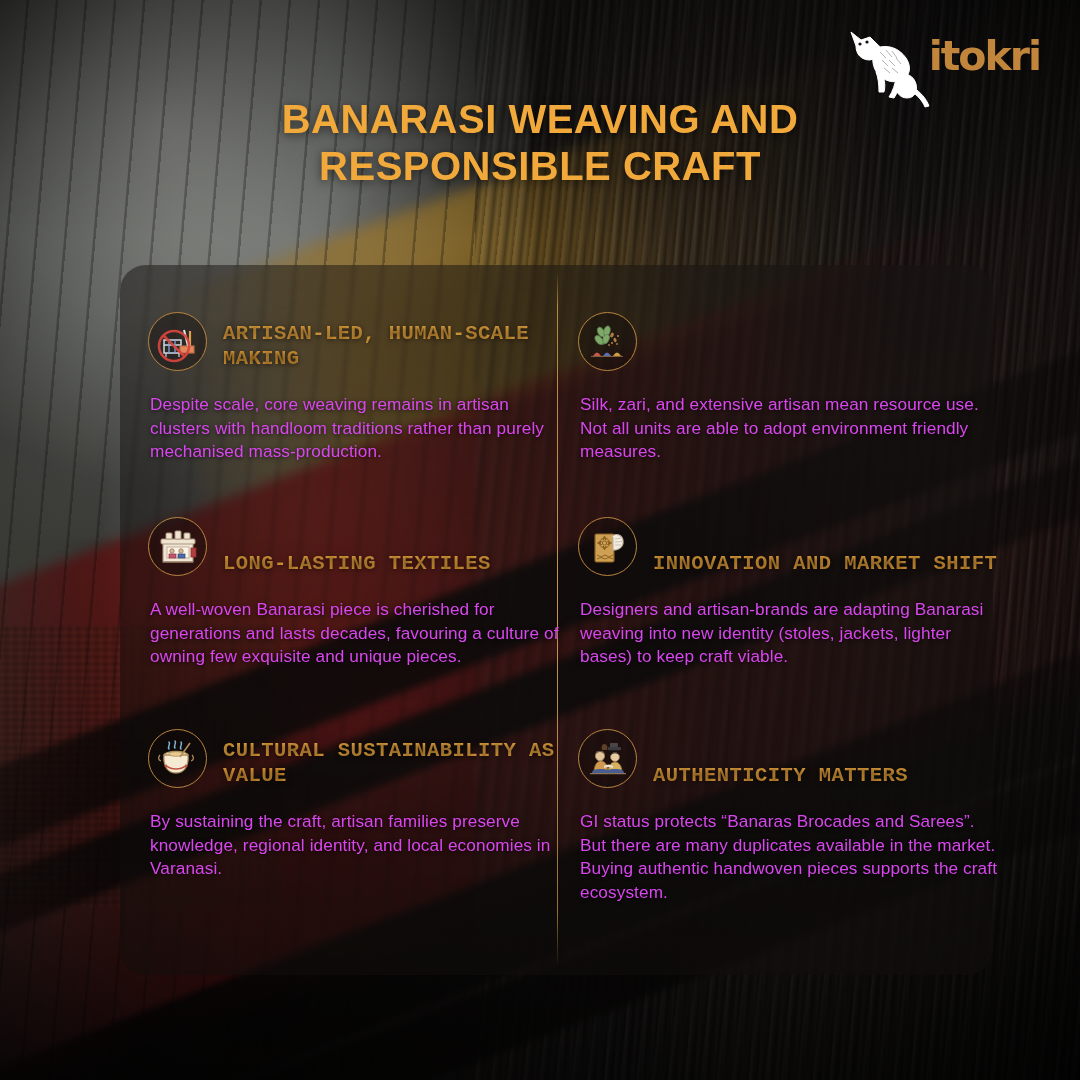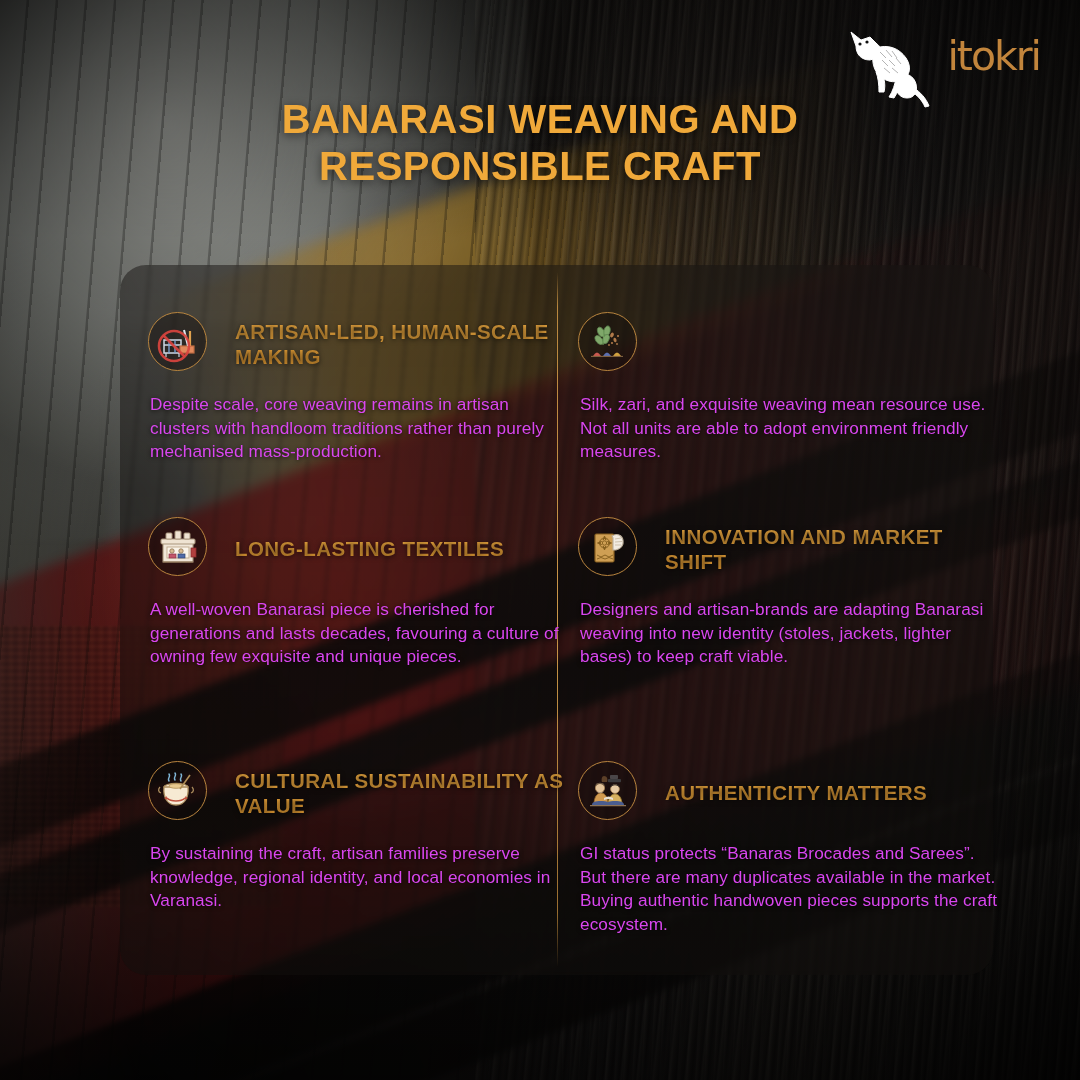--- a/index.html
+++ b/index.html
@@ -123,21 +123,21 @@
       radial-gradient(ellipse at 50% 48%, rgba(0,0,0,0) 36%, rgba(0,0,0,0.45) 82%, rgba(0,0,0,0.72) 100%),
       linear-gradient(180deg, rgba(0,0,0,0.30) 0%, rgba(0,0,0,0.05) 22%, rgba(0,0,0,0.10) 70%, rgba(0,0,0,0.55) 100%);
   }
 
   
   .header { position:absolute; top:0; left:0; width:1080px; height:265px; z-index:5; }
 
   .brand { position:absolute; right:40px; top:36px; display:flex; align-items:flex-start; gap:10px; }
   .brand-logo {
     font-family:"DejaVu Sans", sans-serif;
-    font-size:41px; font-weight:400; letter-spacing:-2px;
+    font-size:41px; font-weight:700; letter-spacing:-2px;
     color:#c2853c; line-height:1; text-transform:lowercase;
   }
   .brand-cat { position:absolute; right:148px; top:18px; width:96px; height:90px; }
 
   .title {
     position:absolute; left:0; right:0; top:96px;
     text-align:center;
     color:#f0a93a;
     font-size:40px; font-weight:700; line-height:1.17;
     letter-spacing:0.5px;
@@ -162,23 +162,23 @@
   }
 
   
   .grid { position:absolute; left:120px; top:265px; width:873px; height:710px; z-index:8; }
 
   .card { position:absolute; }
   .card.col-l { left:28px;  width:420px; }
   .card.col-r { left:458px; width:425px; }
   .card.row1 { top:45px; }
   .card.row2 { top:250px; }
-  .card.row3 { top:462px;margin-top:32px; }
-
-  .card-head { display:flex; align-items:center; gap:28px; }
+  .card.row3 { top:462px; }
+
+  .card-head { display:flex; align-items:flex-end; gap:16px;font-family:Liberation Mono, monospace; }
 
   .icon-badge {
     flex:0 0 auto;
     width:59px; height:59px; border-radius:50%;
     border:1.4px solid #b9853f;
     background:rgba(14,10,9,0.40);
     display:flex; align-items:center; justify-content:center;
     overflow:hidden;
     margin-top:2px;
   }
@@ -301,21 +301,21 @@
             <circle cx="33" cy="26" r="0.9"></circle>
               <circle cx="25" cy="27" r="0.9"></circle>
           </g>
           <path d="M9 38 Q13 31 17 38 Z" fill="#c9584f"></path>
           <path d="M19 38 Q23 31 27 38 Z" fill="#5b6fb0"></path>
           <path d="M29 38 Q33 31 37 38 Z" fill="#d2a23f"></path>
           <line x1="7" y1="38.4" x2="39" y2="38.4" stroke="#8a6a45" stroke-width="1"></line>
         </svg>
       </div>
     </div>
-    <div class="card-body">Silk, zari, and exquisite weaving mean resource use. Not all units are able to adopt environment friendly measures.</div>
+    <div class="card-body">Silk, zari, and extensive artisan mean resource use. Not all units are able to adopt environment friendly measures.</div>
   </div>
 
   <div class="card col-l row2">
     <div class="card-head">
       <div class="icon-badge">
         <svg viewBox="0 0 48 48" width="48" height="48">
           <rect x="9" y="20" width="30" height="19" fill="#f0e6d8" stroke="#a9957c" stroke-width="1.1"></rect>
           <rect x="7" y="16" width="34" height="5" rx="1.4" fill="#efe3d2" stroke="#a9957c" stroke-width="1.1"></rect>
           <rect x="12" y="10" width="6" height="6" rx="1" fill="#efe3d2" stroke="#a9957c" stroke-width="1"></rect>
           <rect x="21" y="8" width="6" height="8" rx="1" fill="#efe3d2" stroke="#a9957c" stroke-width="1"></rect>

